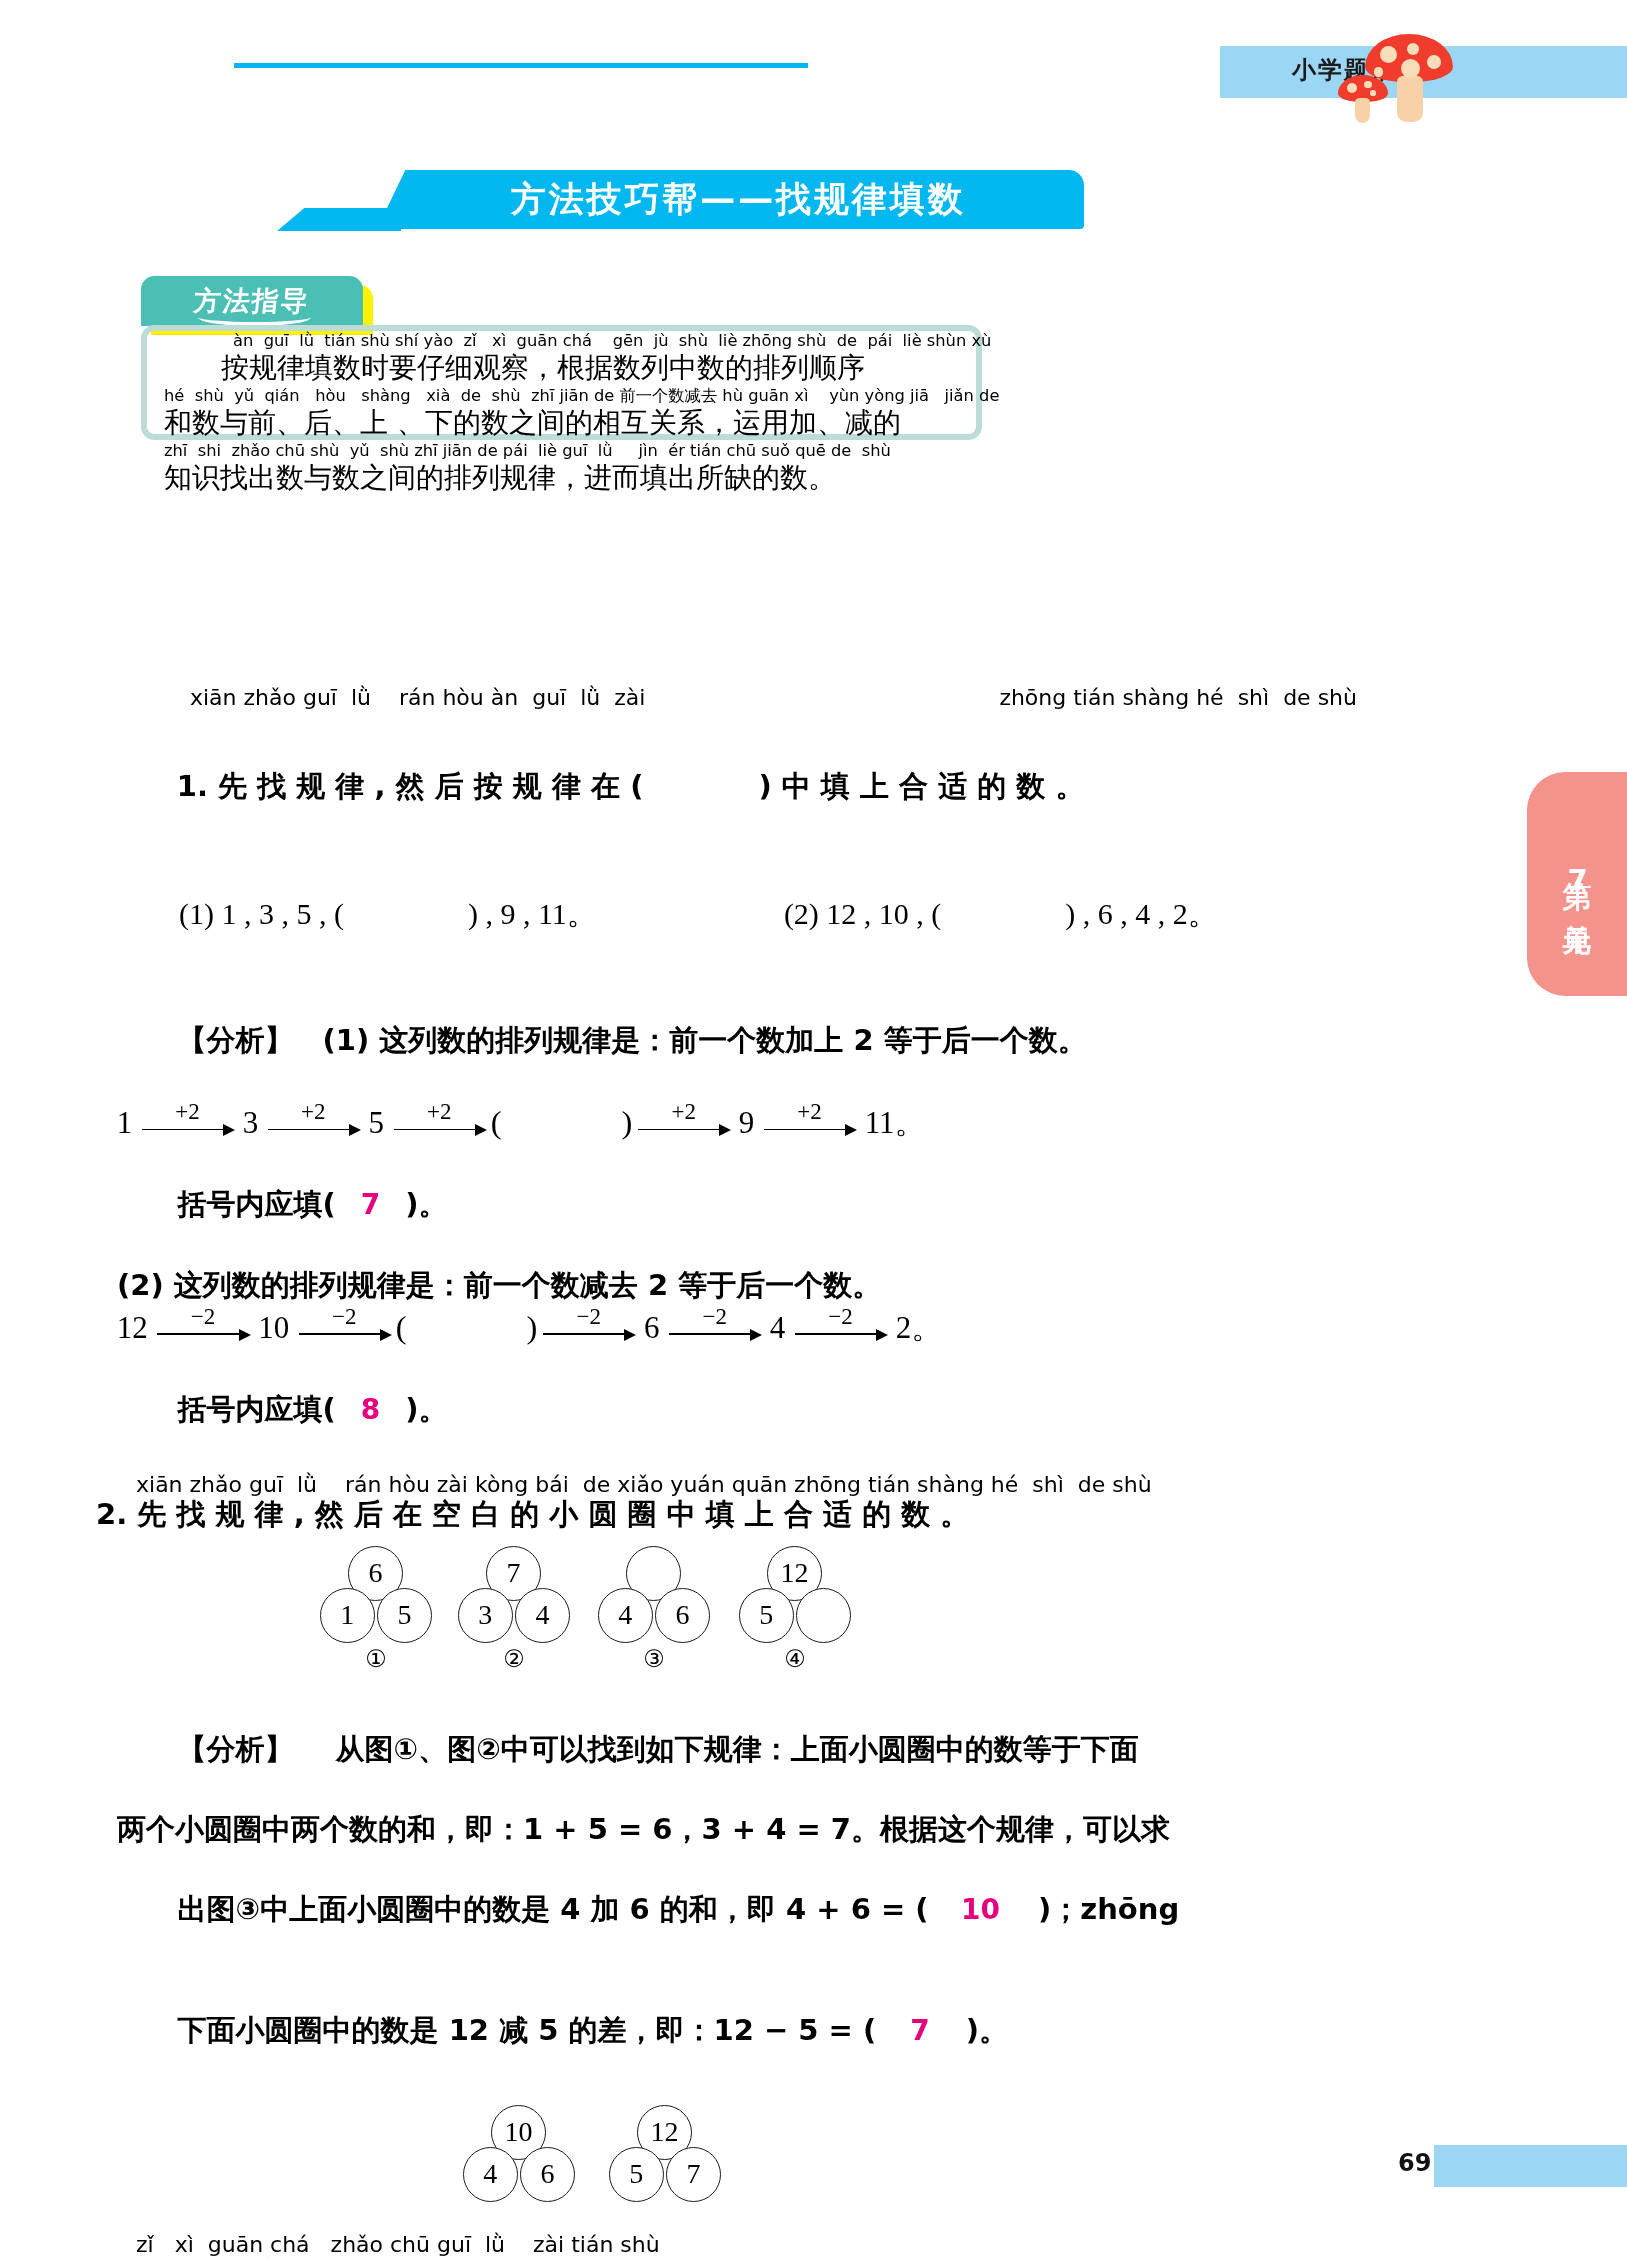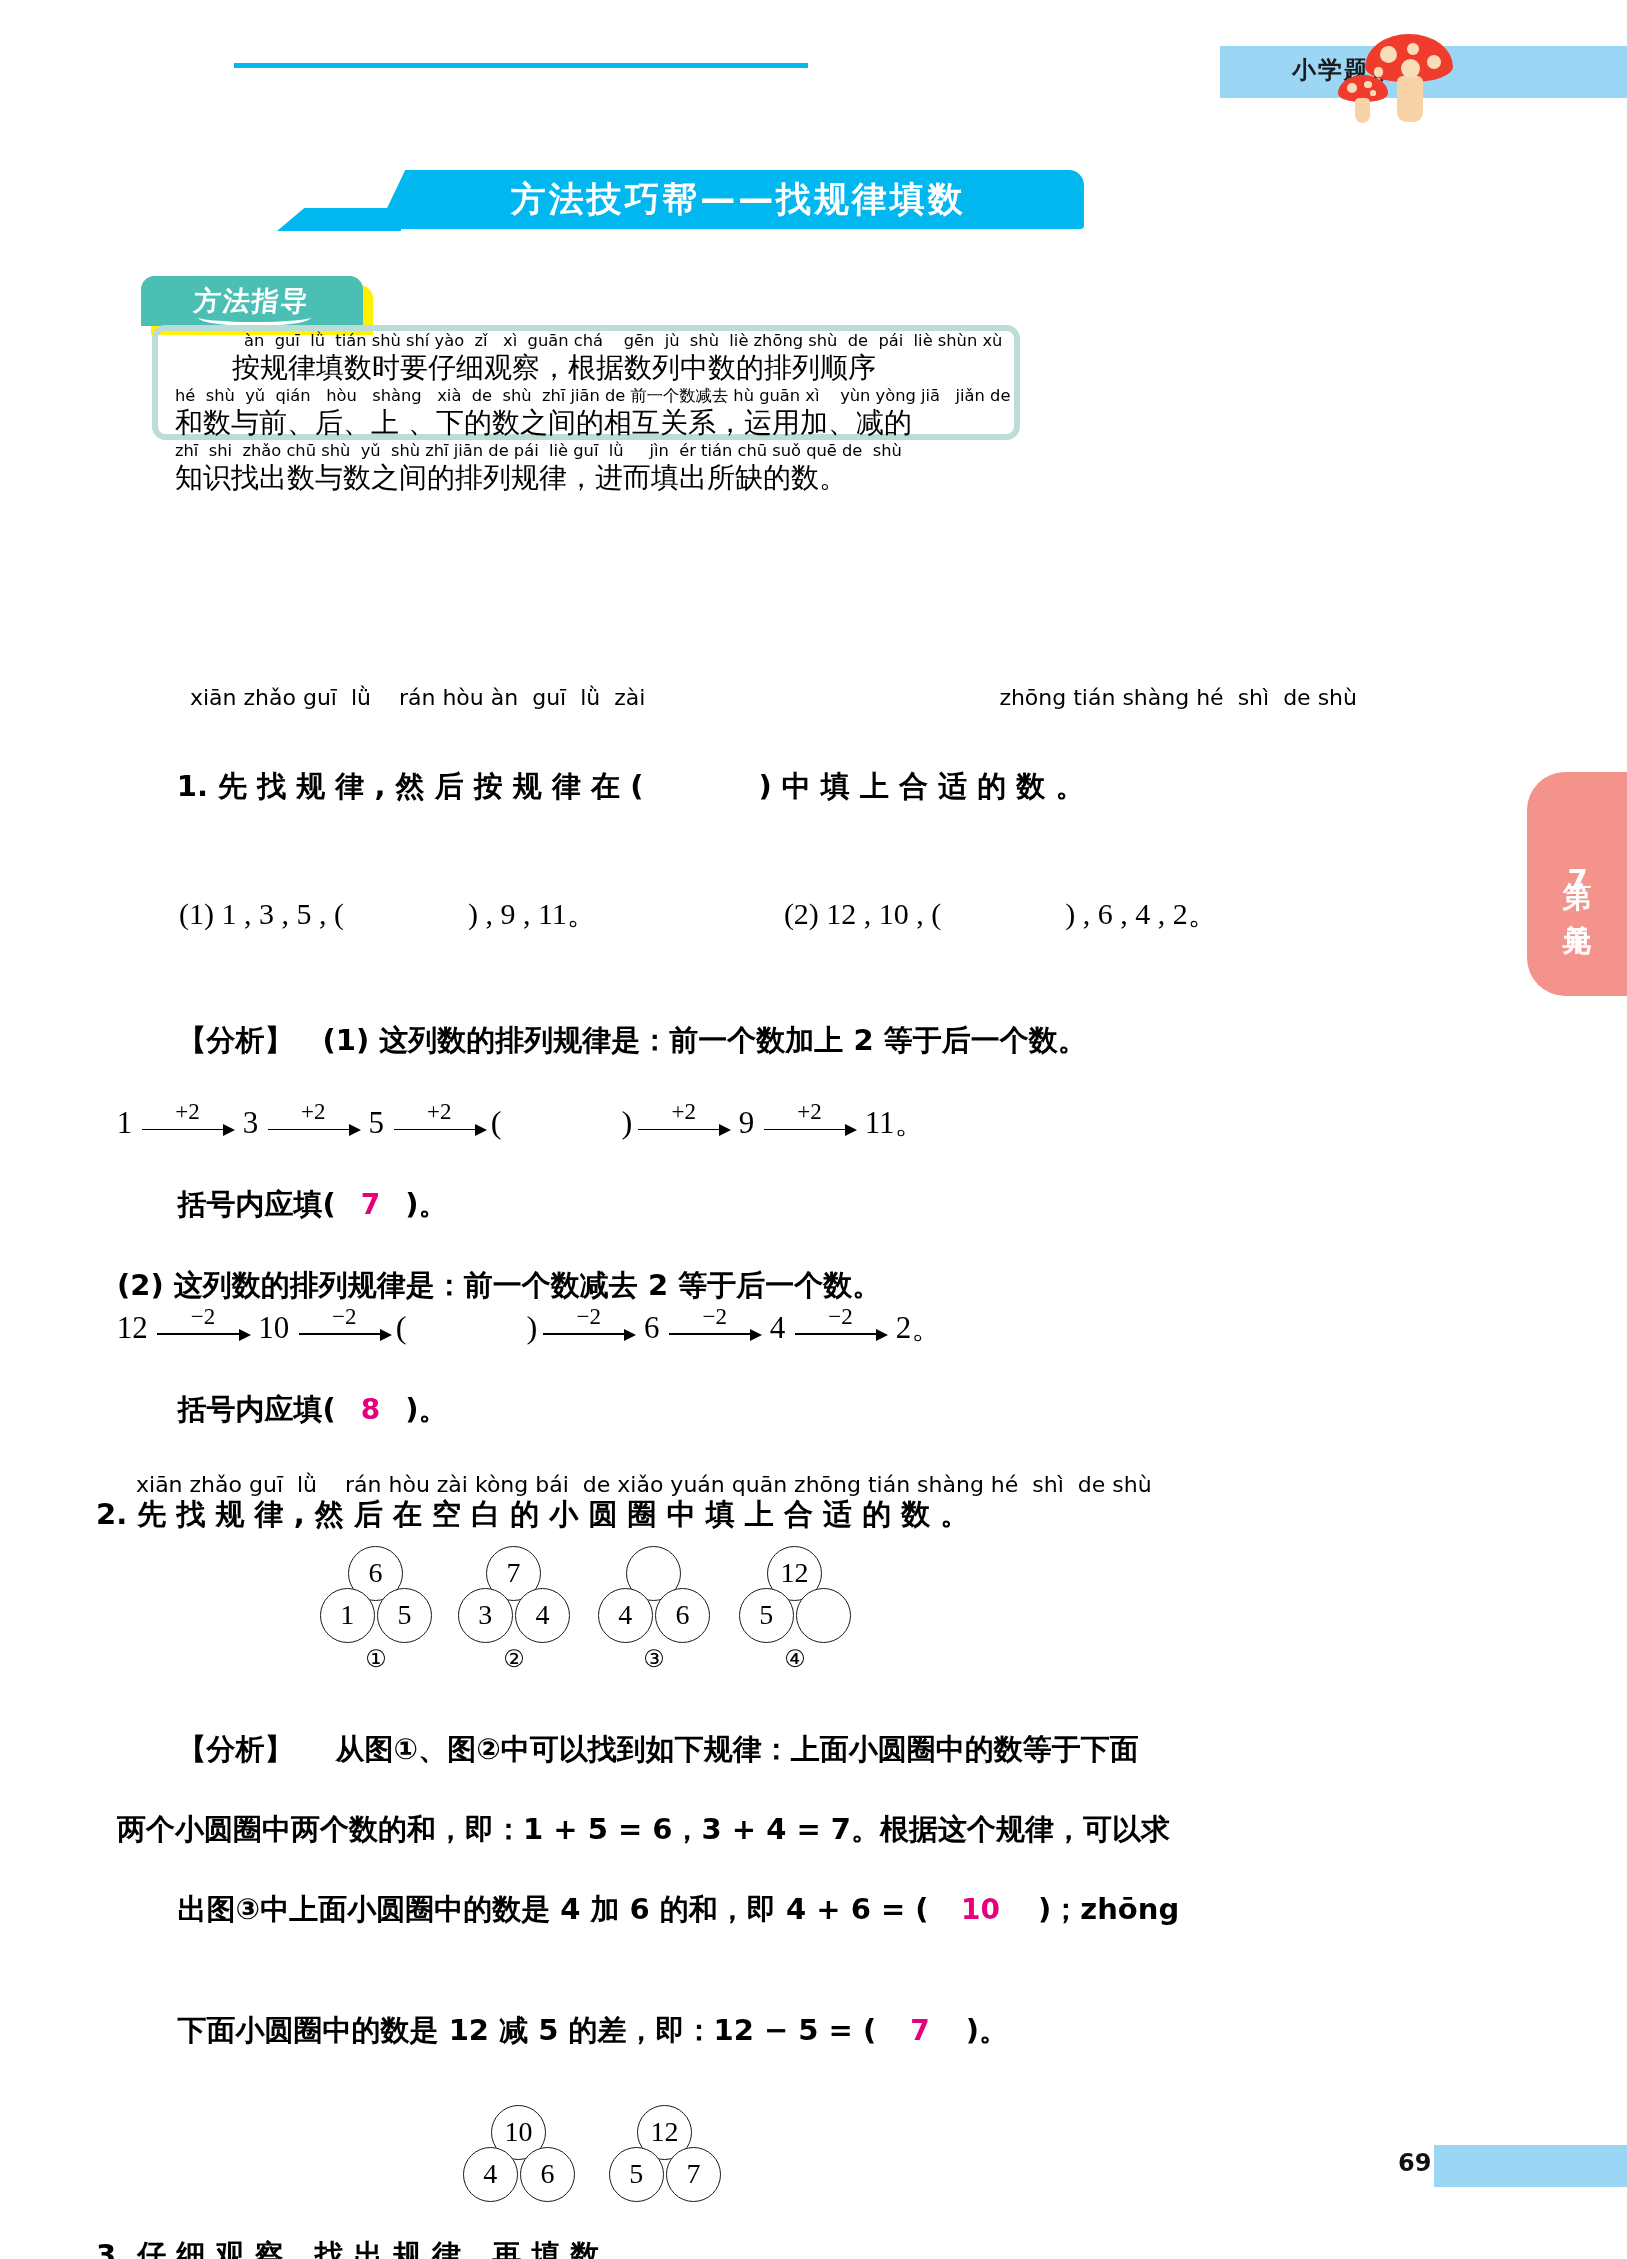--- a/index.html
+++ b/index.html
@@ -86,21 +86,21 @@
     font-family:"DejaVu Sans", sans-serif;
     transform:skewX(-6deg);
   }
   .guide-swoosh{
     position:absolute; left:57px; top:32.5px; width:113px; height:13.4px;
     border-bottom:4.8px solid #ffffff; border-radius:0 0 60% 60%;
   }
 
   
   .method-box{
-    position:absolute; left:152px; top:325px; width:841px; height:115px;padding-left:27px;
+    position:absolute; left:141px; top:325px; width:841px; height:115px;
   }
   .method-box .frame{
     position:absolute; left:0; top:0; right:0; bottom:0;
     border:6.7px solid #bcdcd8; border-radius:13.4px;
   }
   .method-inner{
     position:absolute; left:23px; top:5.7px; right:13.4px; bottom:5.7px;
   }
 
   
@@ -403,20 +403,21 @@
         <div class="circ br">6</div>
       </div>
       <div class="tri" style="left:507px">
         <div class="circ top">12</div>
         <div class="circ bl">5</div>
         <div class="circ br ans">7</div>
       </div>
     </div>
 
     <div class="qline" style="margin-top:3.8px">
+      <div class="py-small" style="padding-left:40px">zǐ   xì  guān chá   zhǎo chū guī  lǜ    zài tián shù</div>
       <div class="hz-main">3. 仔 细 观 察 , 找 出 规 律 , 再 填 数 。</div>
     </div>
 
   </div>
 
   <div class="unit-tab">
     <div class="vtxt">第7单元</div>
   </div>
 
   <div class="foot-bar"></div>

